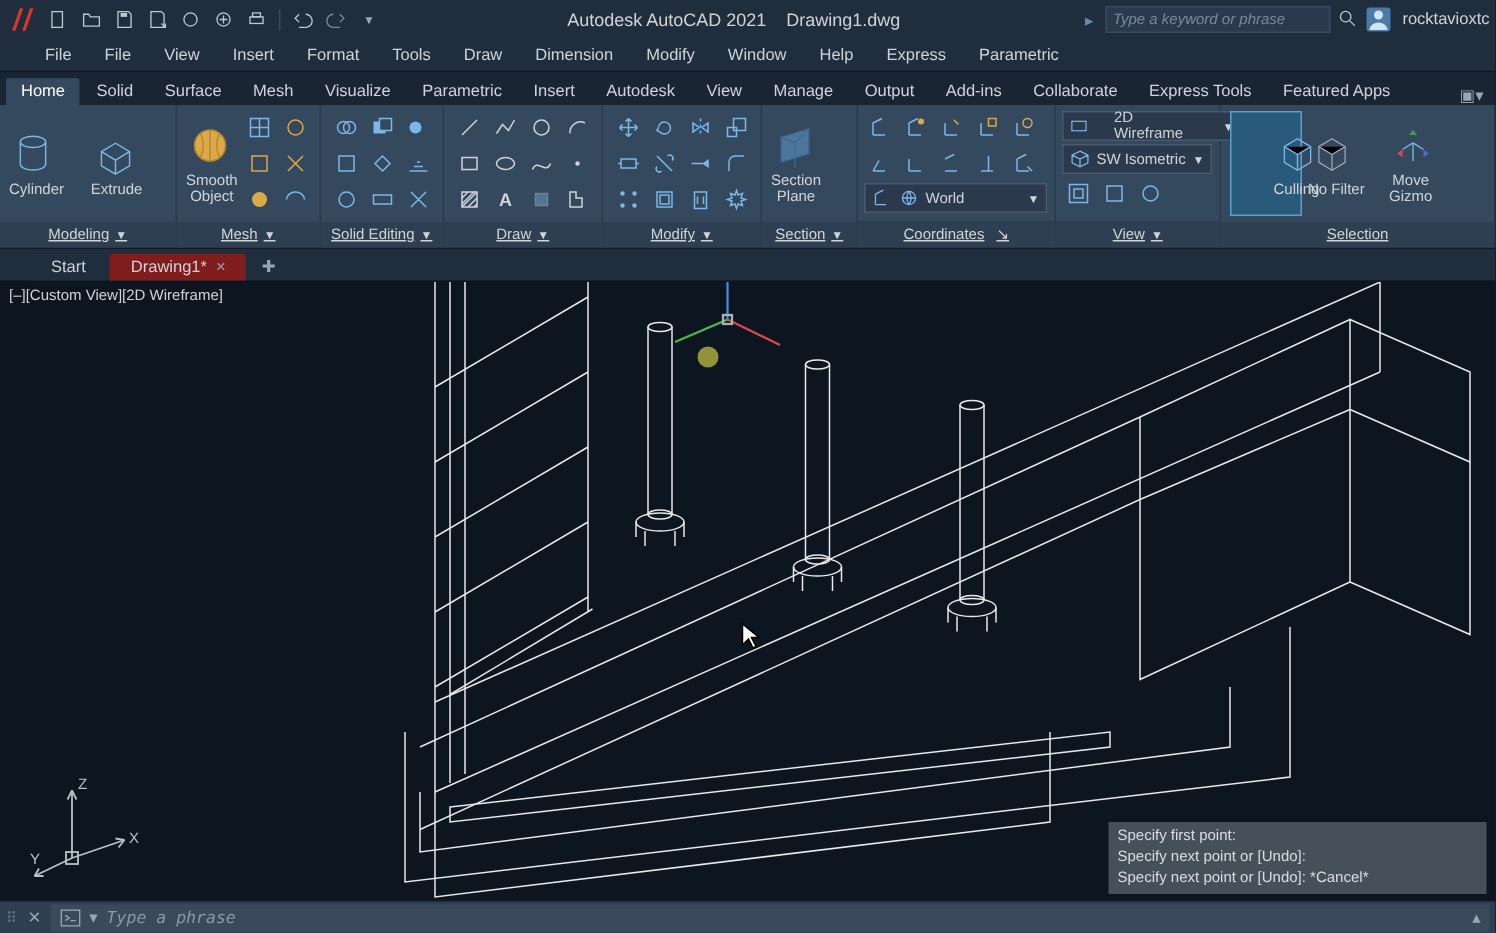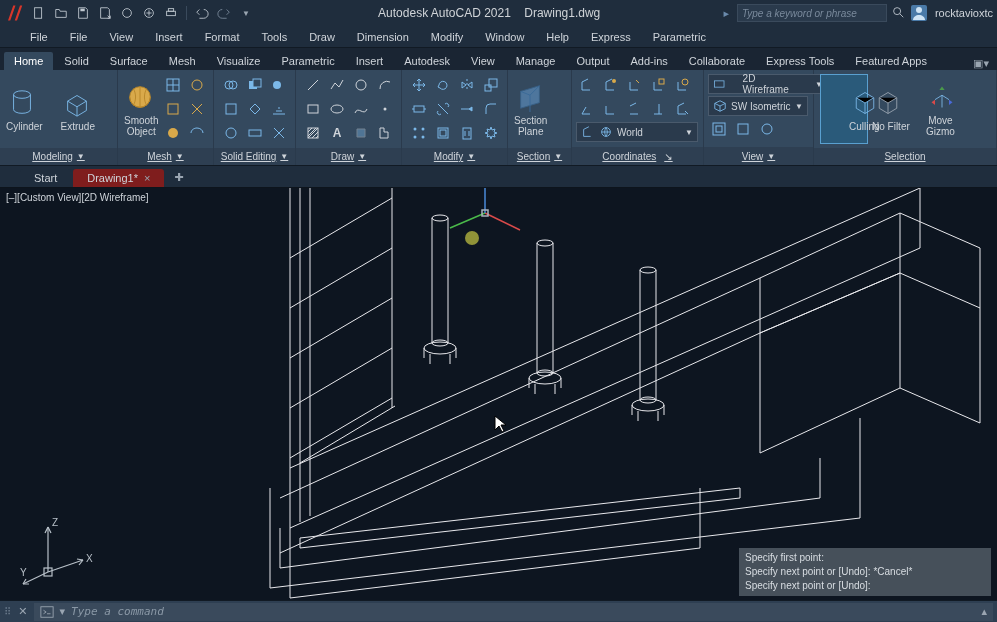--- a/index.html
+++ b/index.html
@@ -738,30 +738,30 @@
         <path d="M5 72 l6 0 M5 72 l3 -5"></path>
       <rect x="26" y="56" width="8" height="8"></rect>
     </g>
     <text x="34" y="14" fill="#b8c0c8" font-size="10">Z</text>
     <text x="68" y="50" fill="#b8c0c8" font-size="10">X</text>
     <text x="2" y="64" fill="#b8c0c8" font-size="10">Y</text>
   </svg>
 
   <div class="cmdhist">
     <div class="l">Specify first point:</div>
+    <div class="l">Specify next point or [Undo]:</div>
     <div class="l">Specify next point or [Undo]: *Cancel*</div>
-    <div class="l">Specify next point or [Undo]:</div>
   </div>
 </div>
 
 <div class="cmdbar">
   <span class="handle">⠿</span>
   <span class="x">✕</span>
   <div class="box">
     <svg class="prompt-ic" viewBox="0 0 16 16">
         <rect x="1" y="2" width="14" height="12" fill="none" stroke="#9aa5b1"></rect>
         <path d="M4 6l3 2-3 2M8 10h4" stroke="#9aa5b1" fill="none"></path>
       </svg>
     <span style="color:#9aa5b1;">▾</span>
-    <span class="txt">Type a command</span>
+    <span class="txt">Type a phrase</span>
     <span class="up">▴</span>
   </div>
 </div>
 
 </body></html>

